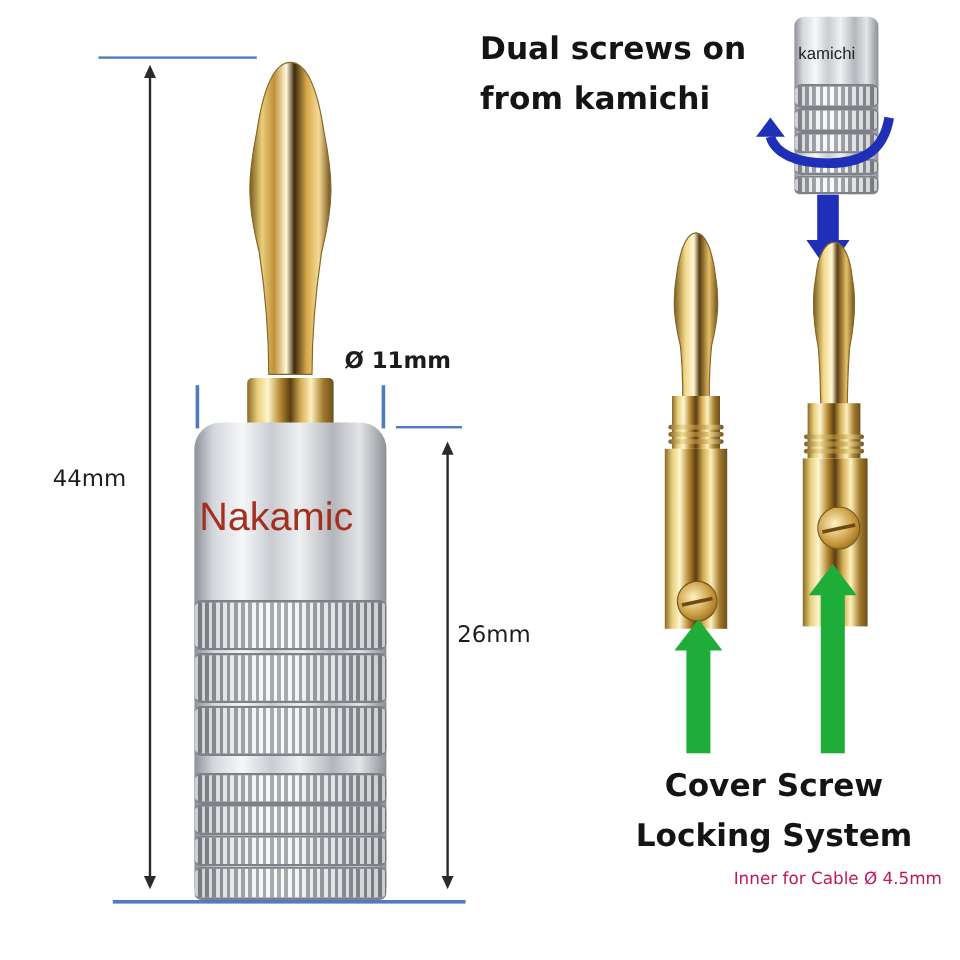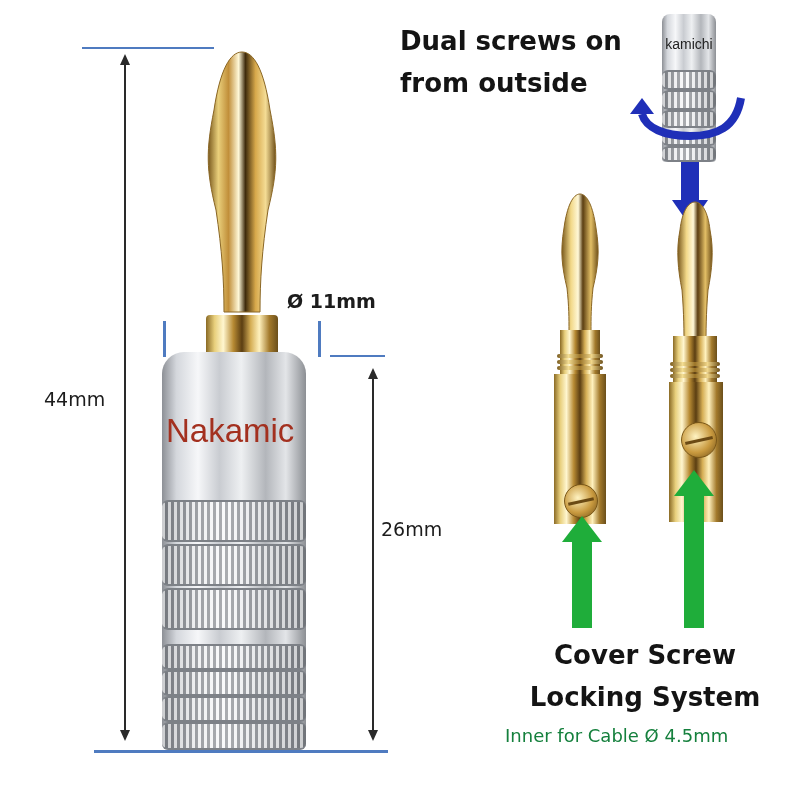--- a/index.html
+++ b/index.html
@@ -20,20 +20,21 @@
     .dim-label { position: absolute; font-size: 19px; color: #1c1c1c; white-space: nowrap; }
 
     
     .gold {
       background: linear-gradient(90deg, #8a6a25 0%, #e8cf7c 12%, #fff6cf 24%, #b78a33 38%,
                   #5b3e12 50%, #d5ae55 62%, #fff1bd 74%, #a37a2c 88%, #6b4f1b 100%);
     }
     .silver {
       background: linear-gradient(90deg, #8d9096 0%, #d4d7dc 10%, #f6f7f9 25%, #c9ccd1 40%,
                   #eef0f2 55%, #b3b6bb 72%, #e3e5e8 86%, #8c8f94 100%);
+      padding-left: 16px;
     }
     .knurl {
       position: absolute; left: 0; right: 0;
       background:
         repeating-linear-gradient(90deg, rgba(255,255,255,0.55) 0 3px, rgba(80,84,90,0.45) 3px 6px),
         linear-gradient(90deg, #8d9096 0%, #dfe1e4 25%, #f4f5f7 45%, #c2c5ca 70%, #8c8f94 100%);
       border-top: 2px solid #7d8187; border-bottom: 2px solid #7d8187;
       border-radius: 6px;
     }
     .brand-text {
@@ -106,21 +107,21 @@
     <div class="knurl" style="top:192px; height:38px;"></div>
     <div class="knurl" style="top:236px; height:38px;"></div>
     <div class="knurl" style="top:292px; height:22px;"></div>
     <div class="knurl" style="top:318px; height:22px;"></div>
     <div class="knurl" style="top:344px; height:22px;"></div>
     <div class="knurl" style="top:370px; height:24px;"></div>
   </div>
 </div>
 
 <div class="heading" style="left:400px; top:26px; font-size:26px;">Dual screws on</div>
-<div class="heading" style="left:400px; top:68px; font-size:26px;">from outside</div>
+<div class="heading" style="left:400px; top:68px; font-size:26px;">from kamichi</div>
 
 <div class="silver abs" style="left:662px; top:14px; width:54px; height:148px; border-radius:8px 8px 4px 4px;">
   <div class="abs" style="left:0; top:22px; width:54px; font-family:'Liberation Sans',sans-serif; font-size:14px; color:#222; text-align:center;">kamichi</div>
   <div class="knurl" style="top:56px; height:16px;"></div>
   <div class="knurl" style="top:76px; height:16px;"></div>
   <div class="knurl" style="top:96px; height:14px;"></div>
   <div class="knurl" style="top:118px; height:10px;"></div>
   <div class="knurl" style="top:132px; height:12px;"></div>
 </div>
 
@@ -186,13 +187,13 @@
   <polygon points="0,26 20,0 40,26" fill="#1fad3a"></polygon>
   <rect x="10" y="24" width="20" height="88" fill="#1fad3a"></rect>
 </svg>
 <svg class="abs" style="left:674px; top:470px;" width="40" height="158" viewBox="0 0 40 158">
   <polygon points="0,26 20,0 40,26" fill="#1fad3a"></polygon>
   <rect x="10" y="24" width="20" height="134" fill="#1fad3a"></rect>
 </svg>
 
 <div class="heading" style="left:540px; top:640px; width:210px; font-size:26px; text-align:center;">Cover Screw</div>
 <div class="heading" style="left:520px; top:682px; width:250px; font-size:26px; text-align:center;">Locking System</div>
-<div class="abs" style="left:505px; top:725px; width:280px; font-size:18px; color:#15803d; text-align:left; white-space:nowrap;">Inner for Cable Ø 4.5mm</div>
+<div class="abs" style="left:505px; top:725px; width:280px; font-size:14px; color:#be185d; text-align:right; white-space:nowrap;">Inner for Cable Ø 4.5mm</div>
 
 </body></html>

